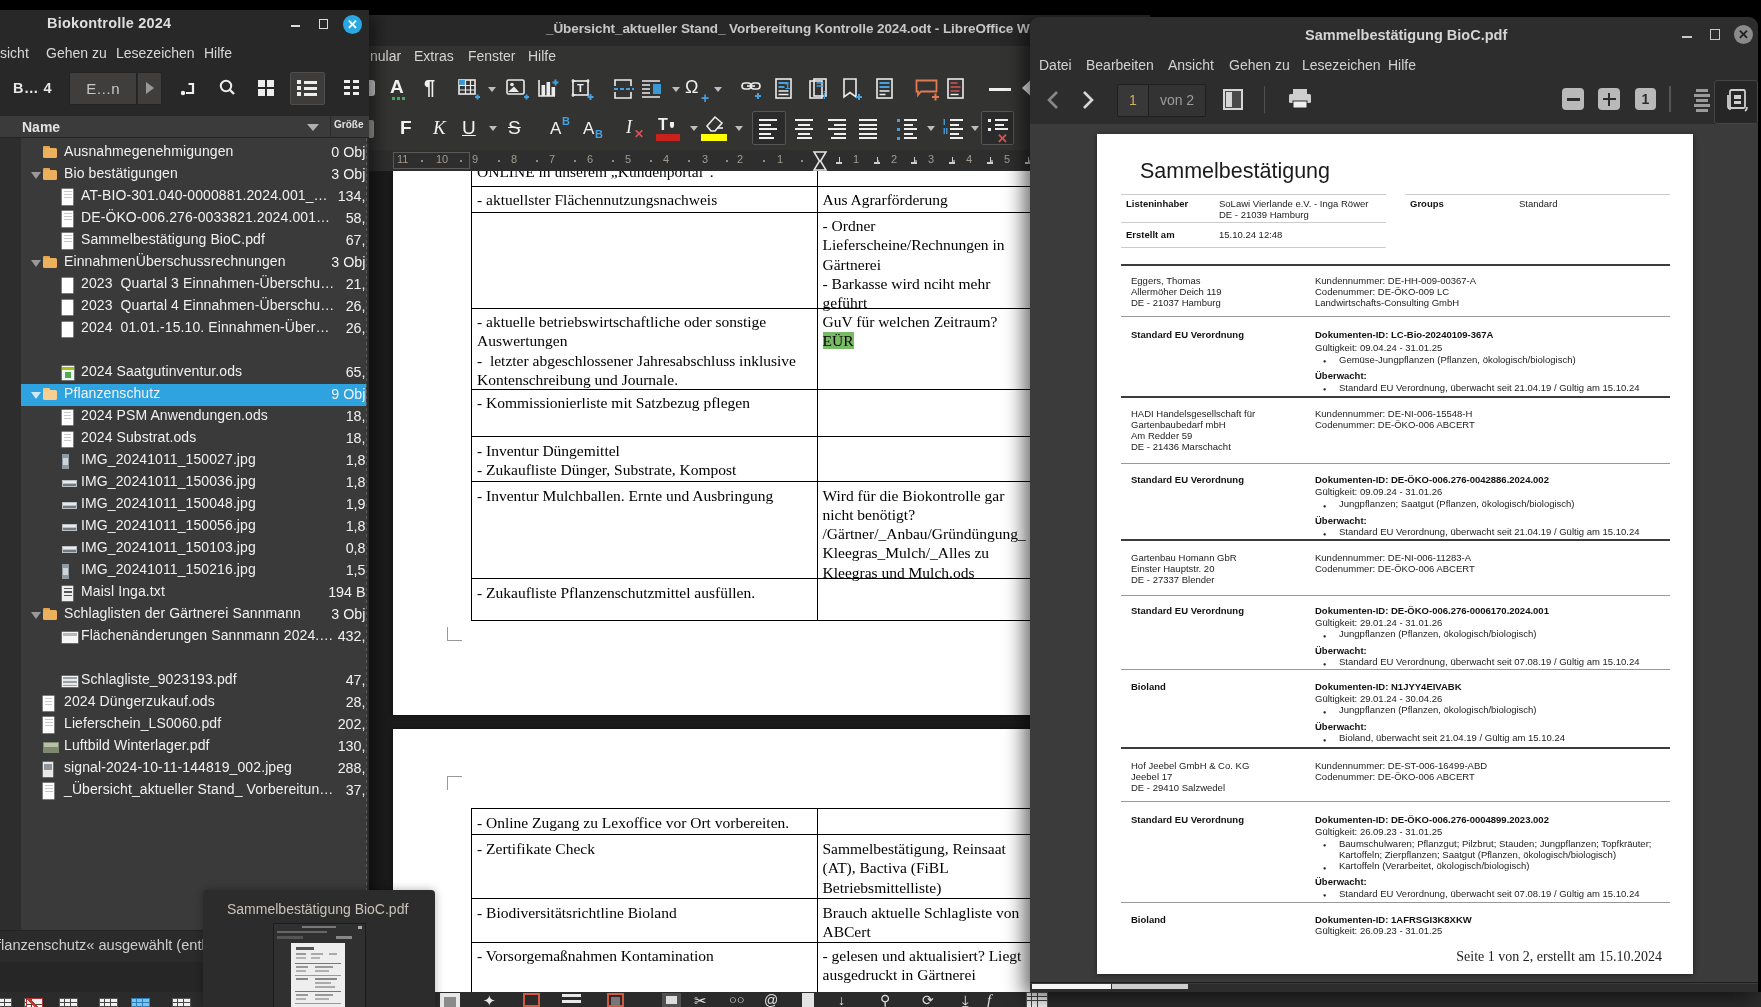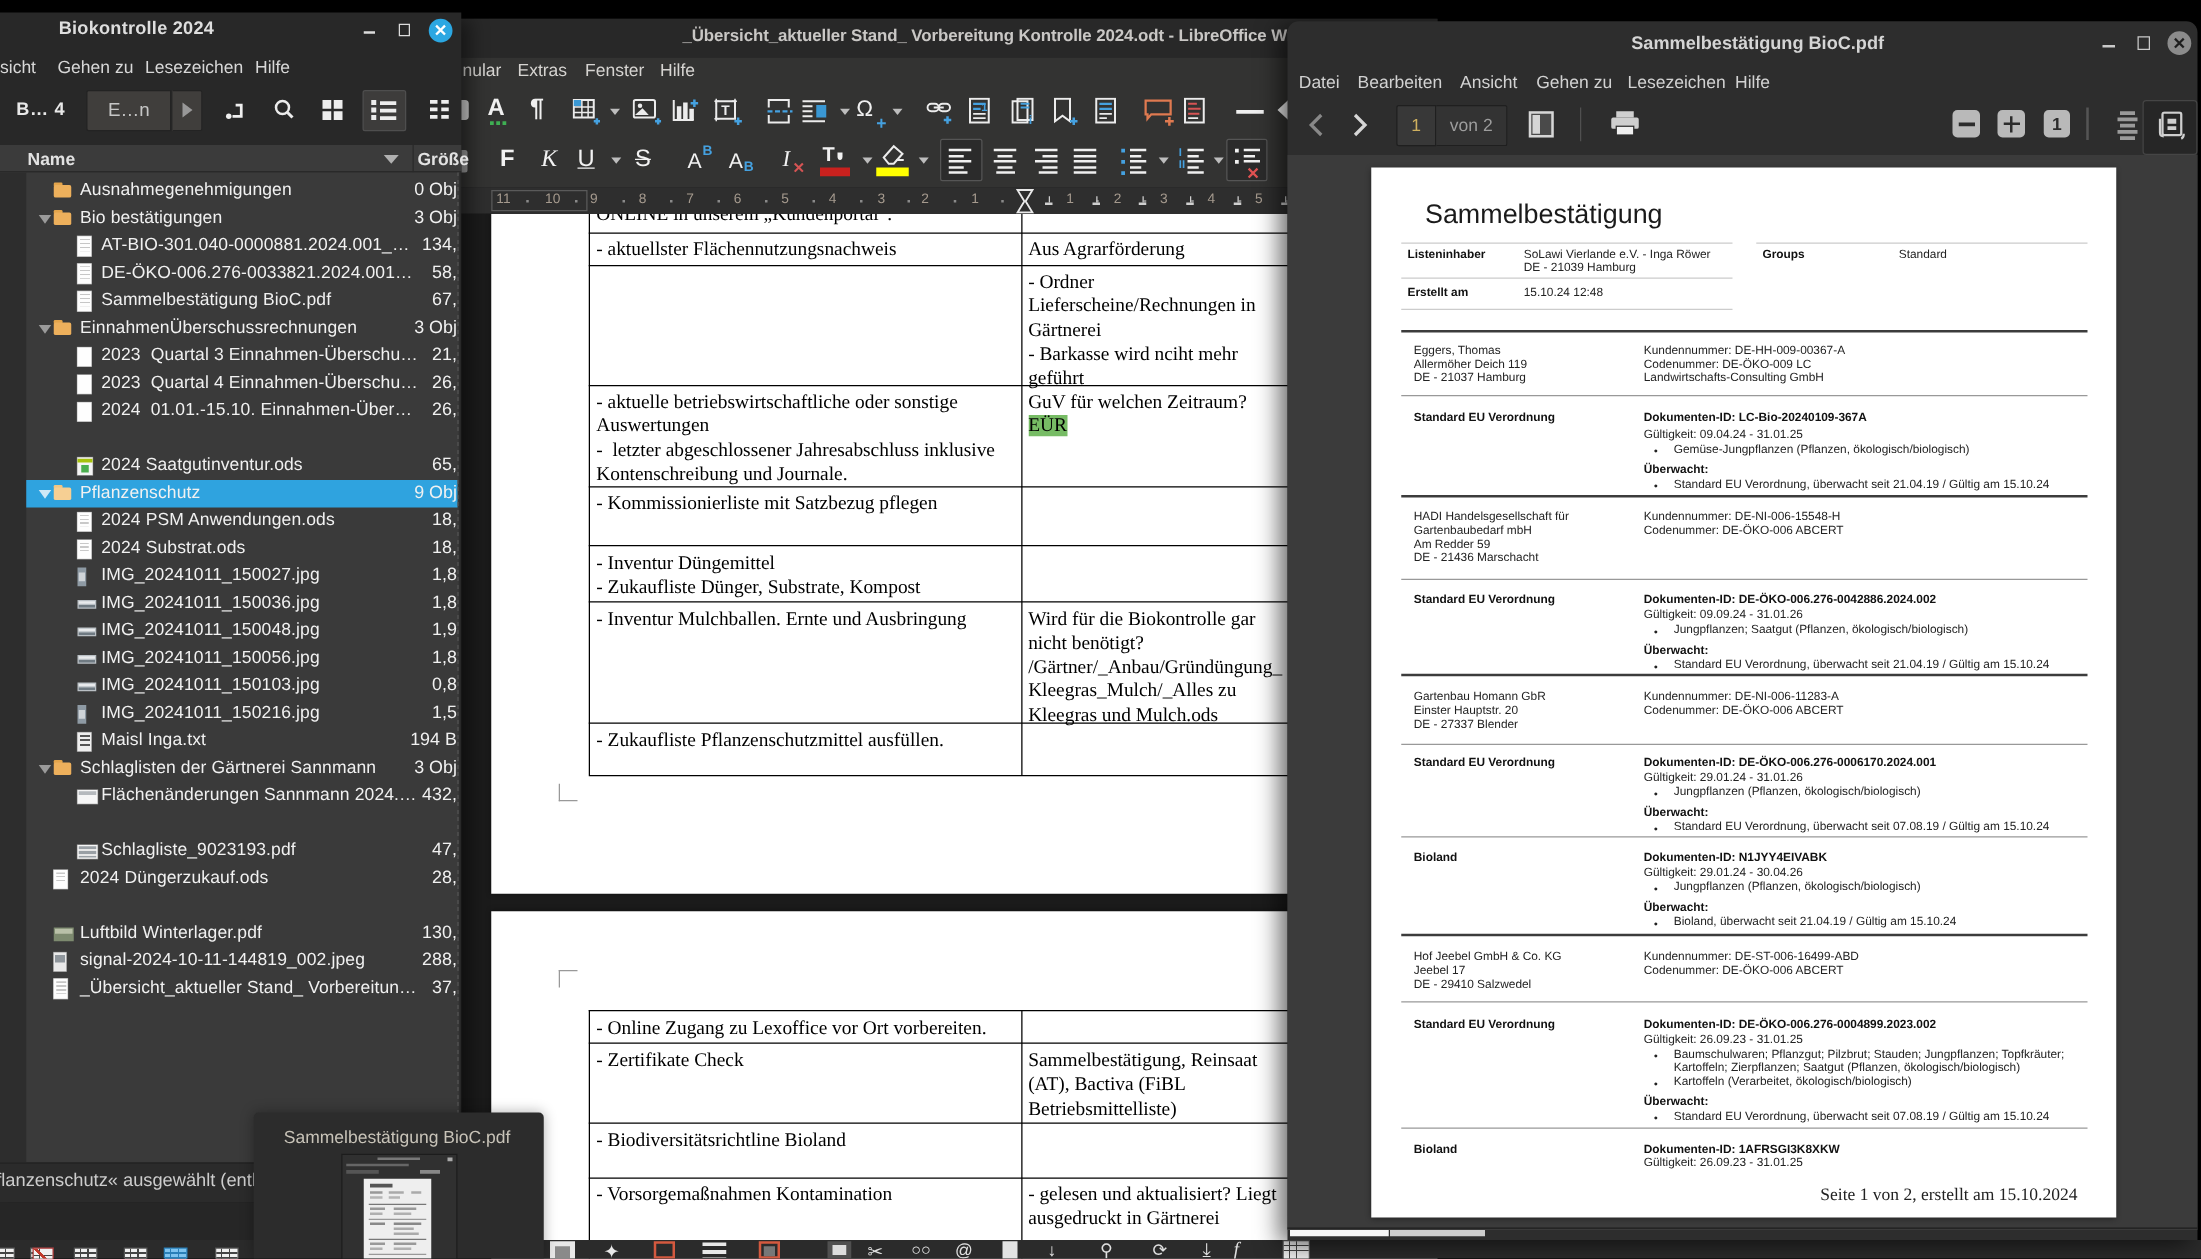--- a/index.html
+++ b/index.html
@@ -363,20 +363,21 @@
         <div class="tline" style="left:423.5px;top:79.2px;width:1px;height:199px"></div>
         <div class="tline" style="left:78px;top:79.2px;width:682px;height:1px"></div>
         <div class="tline" style="left:78px;top:105.4px;width:682px;height:1px"></div>
         <div class="tline" style="left:78px;top:169.3px;width:682px;height:1px"></div>
         <div class="tline" style="left:78px;top:212.5px;width:682px;height:1px"></div>
         <div class="tline" style="left:78px;top:265px;width:682px;height:1px"></div>
         <div class="wtext nw" style="left:84px;top:84px">- Online Zugang zu Lexoffice vor Ort vorbereiten.</div>
         <div class="wtext nw" style="left:84px;top:110px">- Zertifikate Check</div>
         <div class="wtext nw" style="left:429.5px;top:110px">Sammelbestätigung, Reinsaat<br>(AT), Bactiva (FiBL<br>Betriebsmittelliste)</div>
         <div class="wtext nw" style="left:84px;top:174px">- Biodiversitätsrichtline Bioland</div>
+        <div class="wtext nw" style="left:429.5px;top:174px">Brauch aktuelle Schlagliste von<br>ABCert</div>
         <div class="wtext nw" style="left:84px;top:217px">- Vorsorgemaßnahmen Kontamination</div>
         <div class="wtext nw" style="left:429.5px;top:217px">- gelesen und aktualisiert? Liegt<br>ausgedruckt in Gärtnerei</div>
       </div>
     </div>
   </div>
 
   <div id="bstrip" class="abs">
     <span class="abs tgrid" style="left:-6px;top:7px"></span>
     <span class="abs tgrid" style="left:25px;top:7px"></span>
     <span class="abs tgrid tred" style="left:27px;top:7px;width:15px"></span>
@@ -456,21 +457,21 @@
         <span class="abs" style="left:0;top:7px;width:6px;height:3px;background:#ededed"></span>
         <span class="abs" style="left:9px;top:7px;width:6px;height:3px;background:#ededed"></span>
         <span class="abs" style="left:0;top:13px;width:6px;height:3px;background:#ededed"></span>
         <span class="abs" style="left:9px;top:13px;width:6px;height:3px;background:#ededed"></span>
       </span>
     </div>
     <div id="fm-head" class="abs">
       <span class="abs" style="left:28px;top:3px;font-size:14px;font-weight:bold;color:#e2e2e2">Name</span>
       <span class="abs" style="left:313px;top:8px;width:0;height:0;border-left:6px solid transparent;border-right:6px solid transparent;border-top:7px solid #b0b0b0"></span>
       <span class="abs" style="left:336px;top:0;width:1px;height:22px;background:#2a2a2a"></span>
-      <span class="abs nw" style="left:340px;top:3px;font-size:14px;font-weight:bold;color:#e2e2e2">Größe</span>
+      <span class="abs nw" style="left:340px;top:3px;font-size:10px;font-weight:bold;color:#e2e2e2">Größe</span>
     </div>
     <div id="fm-list" class="abs">
       <div class="abs" style="left:0;top:0;width:21px;height:792px;background:#2d2d2d"></div>
       <div class="row" style="top:3.9px">
           <span class="ficon i-fold" style="left:22px"></span>
           <span class="nm" style="left:43px">Ausnahmegenehmigungen</span>
           <span class="sz">0 Obj</span>
         </div>
       <div class="row" style="top:25.9px">
           <span class="exp"></span>
@@ -583,20 +584,25 @@
         </div>
       <div class="row" style="top:531.9px">
           <span class="ficon i-tblw3" style="left:41px"></span>
           <span class="nm" style="left:60px">Schlagliste_9023193.pdf</span>
           <span class="sz">47,</span>
         </div>
       <div class="row" style="top:553.9px">
           <span class="ficon i-page2" style="left:22px"></span>
           <span class="nm" style="left:43px">2024 Düngerzukauf.ods</span>
           <span class="sz">28,</span>
+        </div>
+      <div class="row" style="top:575.9px">
+          <span class="ficon i-pdf1" style="left:22px"></span>
+          <span class="nm" style="left:43px">Lieferschein_LS0060.pdf</span>
+          <span class="sz">202,</span>
         </div>
       <div class="row" style="top:597.9px">
           <span class="ficon i-photo" style="left:22px"></span>
           <span class="nm" style="left:43px">Luftbild Winterlager.pdf</span>
           <span class="sz">130,</span>
         </div>
       <div class="row" style="top:619.9px">
           <span class="ficon i-photo2" style="left:22px"></span>
           <span class="nm" style="left:43px">signal-2024-10-11-144819_002.jpeg</span>
           <span class="sz">288,</span>

